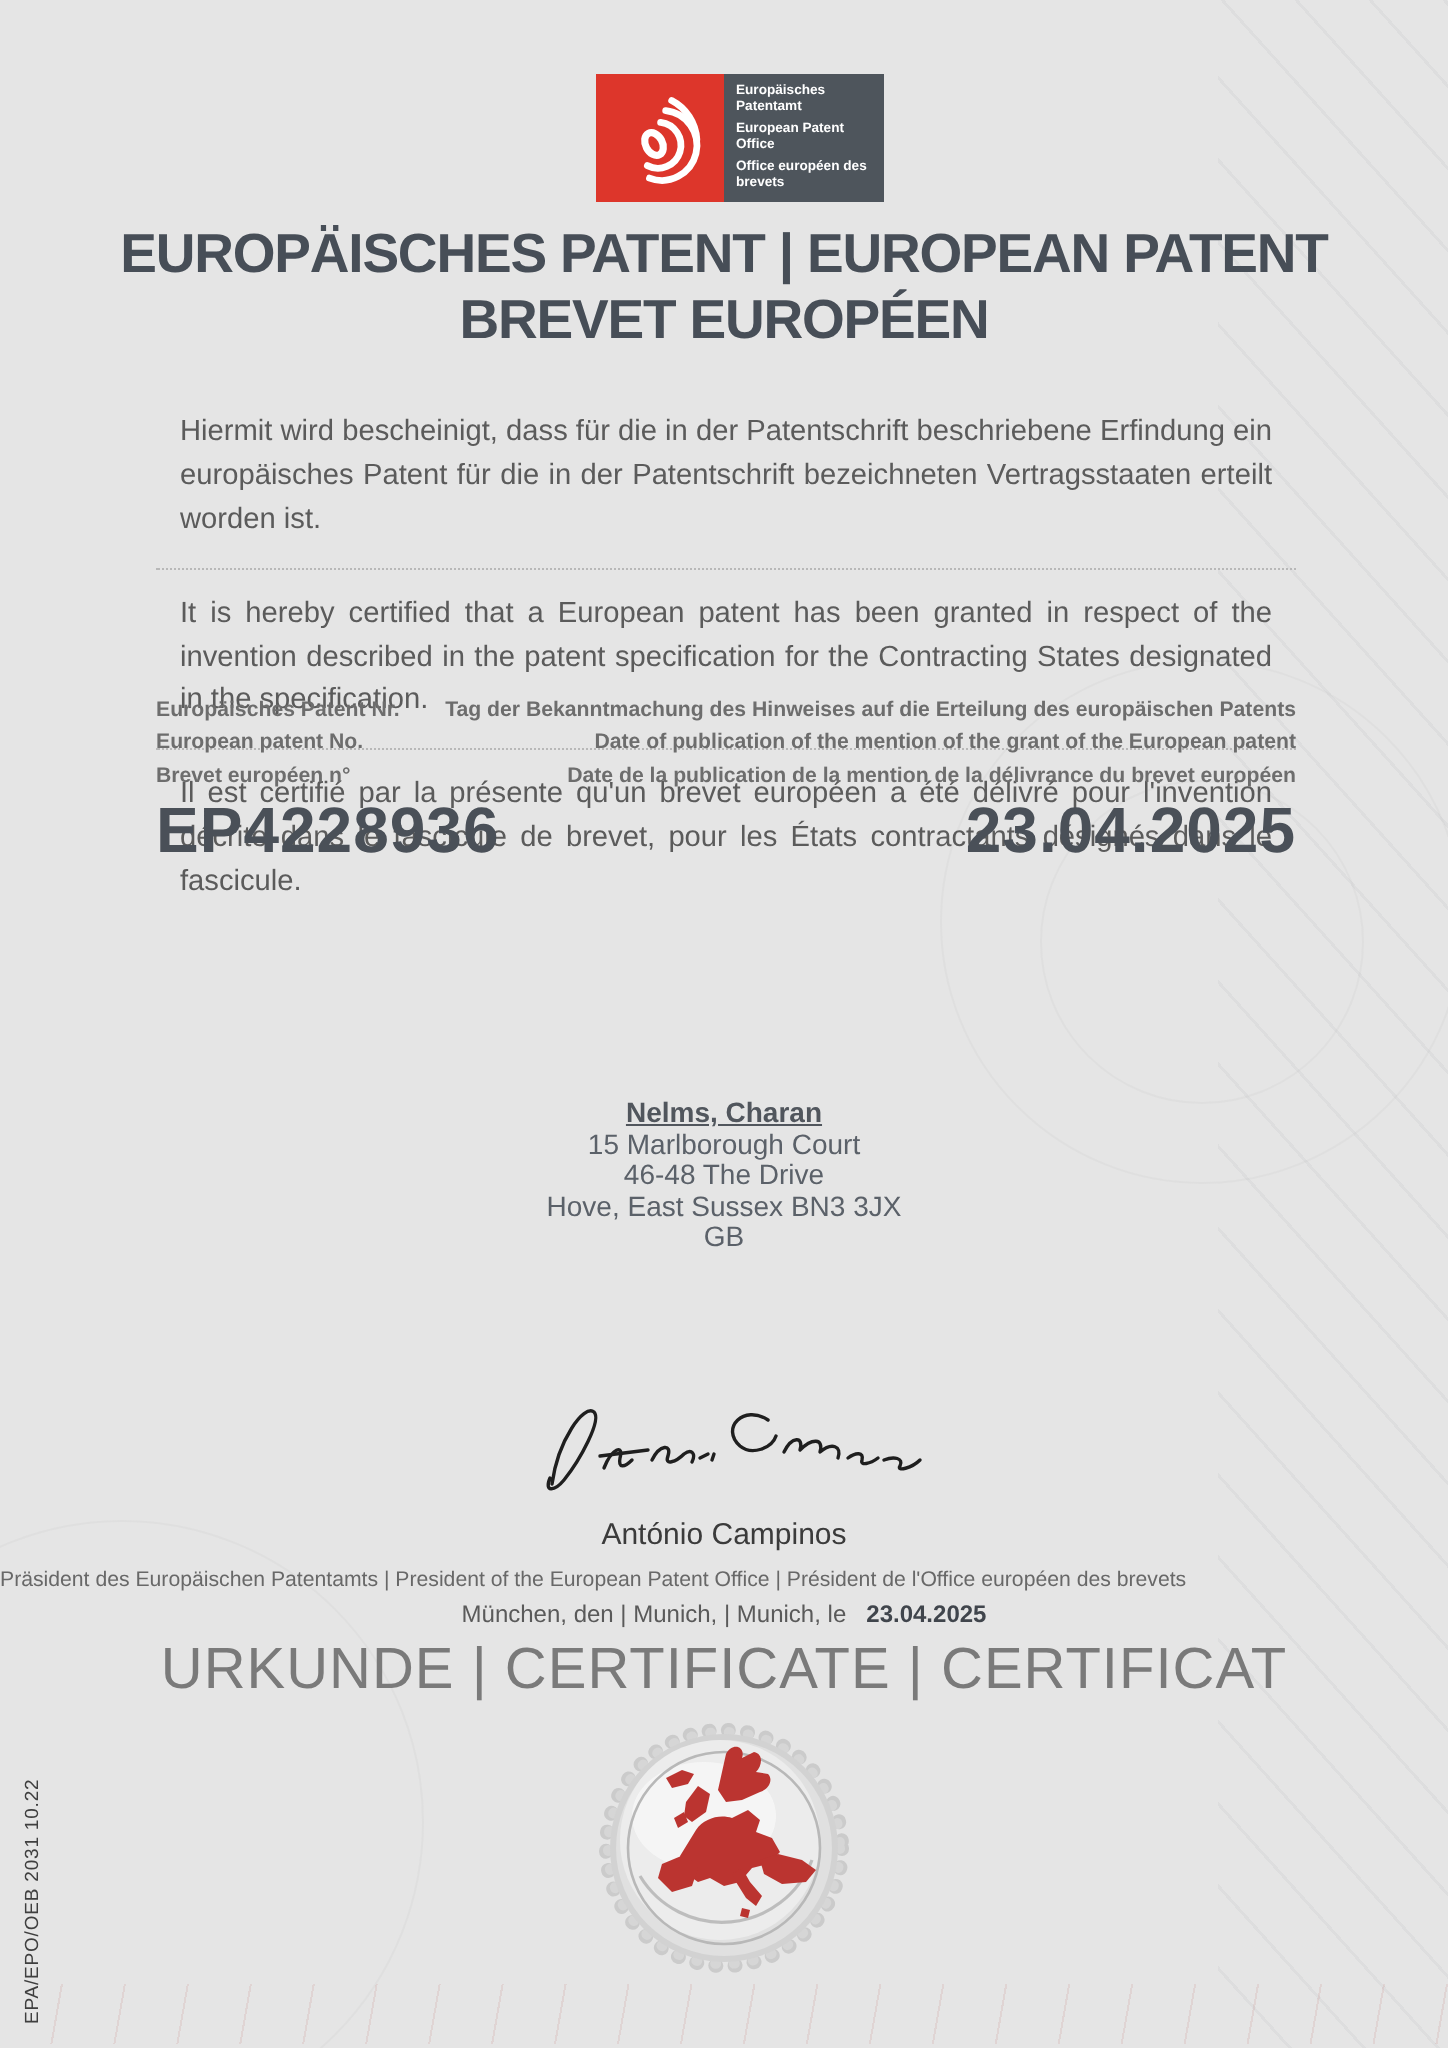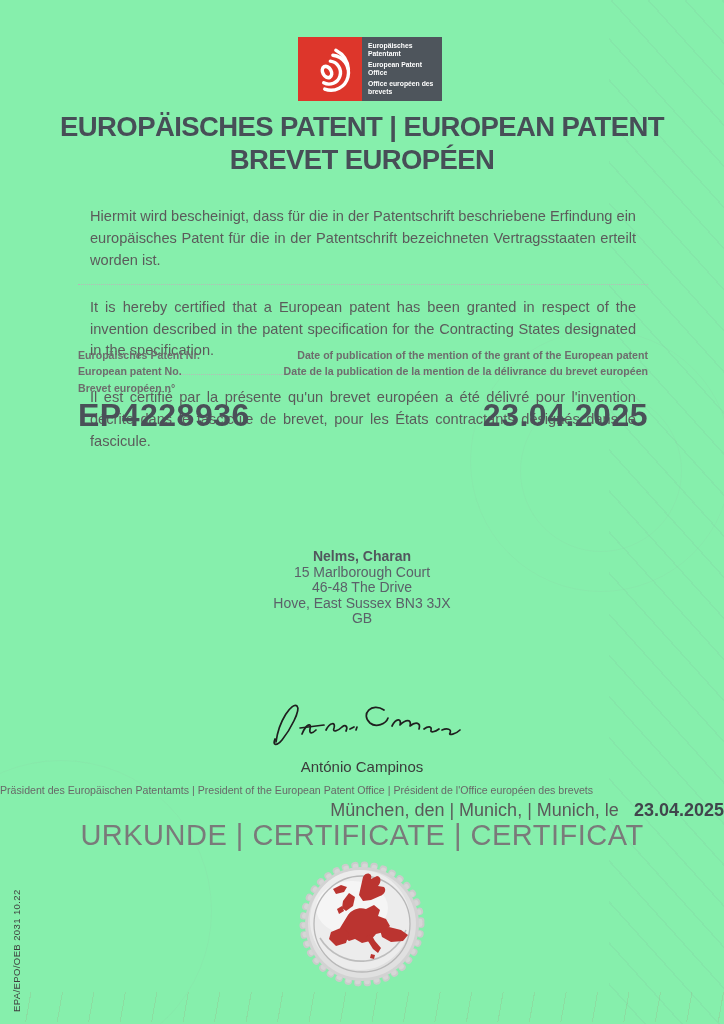--- a/index.html
+++ b/index.html
@@ -1,18 +1,18 @@
 <!DOCTYPE html>
 <html><head>
 <meta charset="utf-8">
 <style>
   html,body{margin:0;padding:0;background:#ffffff;}
   .page{
     position:relative;width:724px;height:1024px;overflow:hidden;
-    background:#86efac;
+    background:#e5e5e5;
     font-family:"Liberation Sans", sans-serif;
     color:#555;
   }
   
   .hatch-right{
     position:absolute;top:0;right:0;width:115px;height:100%;
     background:repeating-linear-gradient(48deg, transparent 0 26px, rgba(120,124,134,0.07) 26px 27.5px);
     pointer-events:none;
   }
   .hatch-bottom{
@@ -51,26 +51,26 @@
   
   .nums{position:absolute;top:397px;left:78px;width:570px;display:flex;justify-content:space-between;}
   .nums .v{font-size:32px;font-weight:bold;letter-spacing:.5px;color:#4a5058;}
   
   .invention{position:absolute;top:474px;left:78px;width:570px;text-align:center;}
   .inv-title{font-size:17px;font-weight:bold;letter-spacing:1px;color:#4c4c4c;}
   .invention hr.dotted{margin:7px 0 6px 0;}
   .prop-label{font-size:14px;color:#5a5a5a;}
   
   .addr{position:absolute;top:549px;left:0;width:100%;text-align:center;font-size:14px;line-height:15.5px;color:#5b6169;}
-  .addr .name{font-weight:bold;color:#51565d;}
+  .addr .name{font-weight:bold;color:#51565d;text-decoration:underline;}
   
   .sig{position:absolute;top:696px;left:0;width:100%;text-align:center;}
   .sig-name{font-size:15px;color:#3b3b3b;margin-top:0px;}
   .pres-line{position:absolute;top:784px;left:0;width:100%;text-align:left;font-size:10.6px;color:#686868;}
-  .mun-line{position:absolute;top:800px;left:0;width:100%;text-align:right;font-size:18px;color:#5a5a5a;}
+  .mun-line{position:absolute;top:800px;left:0;width:100%;text-align:center;font-size:12px;color:#5a5a5a;}
   .mun-line .date{font-weight:bold;color:#40454c;}
   
   .urkunde{position:absolute;top:819px;left:0;width:100%;text-align:center;
     font-size:29px;color:#7a7a7a;letter-spacing:.5px;}
   
   .seal{position:absolute;top:858px;left:50%;transform:translateX(-50%);}
 </style>
 </head>
 <body>
 
@@ -115,20 +115,21 @@
     <p>Il est certifié par la présente qu'un brevet européen a été délivré pour l'invention décrite dans le fascicule de brevet, pour les États contractants désignés dans le fascicule.</p>
   </div>
 
   <div class="meta">
     <div class="col">
       <div>Europäisches Patent Nr.</div>
       <div>European patent No.</div>
       <div>Brevet européen n°</div>
     </div>
     <div class="col right">
+      <div>Tag der Bekanntmachung des Hinweises auf die Erteilung des europäischen Patents</div>
       <div>Date of publication of the mention of the grant of the European patent</div>
       <div>Date de la publication de la mention de la délivrance du brevet européen</div>
     </div>
   </div>
 
   <div class="nums">
     <div class="v">EP4228936</div>
     <div class="v">23.04.2025</div>
   </div>
 

